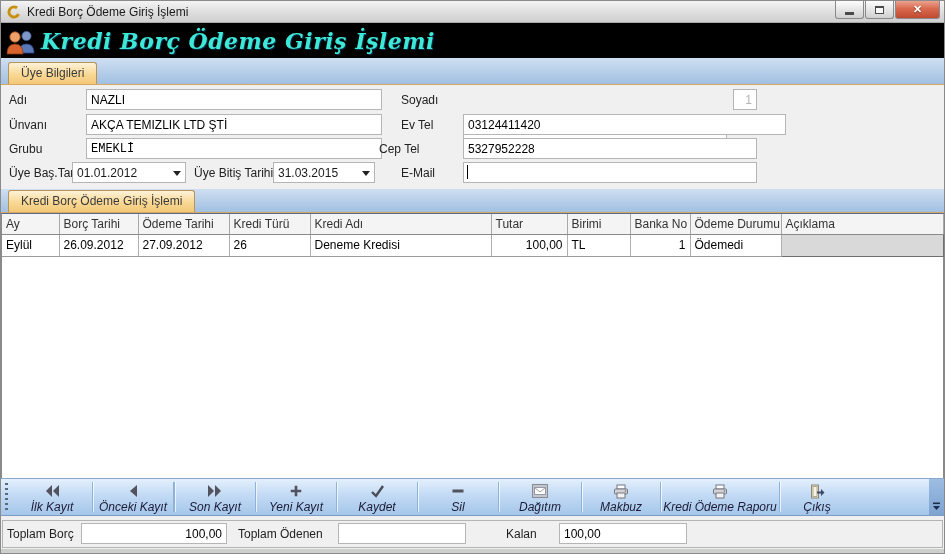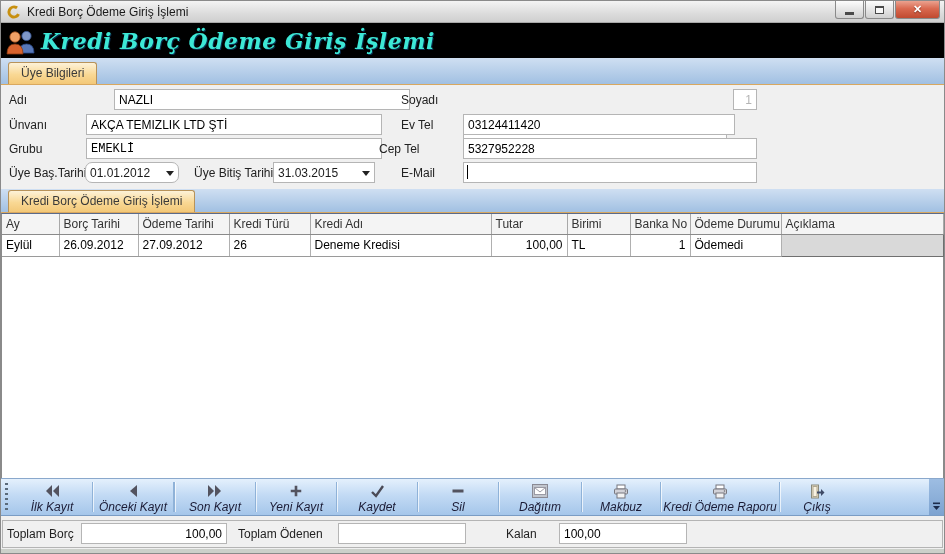--- a/index.html
+++ b/index.html
@@ -124,45 +124,45 @@
   </div>
 
   <div class="tabstrip t1">
     <div class="tab">
       <span>Üye Bilgileri</span>
     </div>
   </div>
 
   <div class="form-area">
     <span class="flabel" style="left:8px; top:8px;">Adı</span>
-    <input class="tbox" style="left: 85px; top: 4px; width: 296px; margin-left: 28px;" value="NAZLI">
+    <input class="tbox" style="left: 85px; top: 4px; width: 296px;" value="NAZLI">
 
     <span class="flabel" style="left:8px; top:33px;">Ünvanı</span>
     <input class="tbox" style="left: 85px; top: 29px; width: 296px;" value="AKÇA TEMIZLIK LTD ŞTİ">
 
     <span class="flabel" style="left:8px; top:57px;">Grubu</span>
     <input class="tbox" style="left: 85px; top: 53px; width: 296px; font-family: Liberation Mono, monospace;" value="EMEKLİ">
 
     <span class="flabel" style="left:8px; top:81px;">Üye Baş.Tarihi</span>
-    <div class="combo" style="left:84px; top:77px; width:94px;border-radius:7px;">
+    <div class="combo" style="left:71px; top:77px; width:114px;">
       <span>01.01.2012</span>
       <span class="arrow"></span>
     </div>
     <span class="flabel" style="left:193px; top:81px;">Üye Bitiş Tarihi</span>
     <div class="combo" style="left:272px; top:77px; width:102px;">
       <span>31.03.2015</span>
       <span class="arrow"></span>
     </div>
 
     <span class="flabel" style="left:400px; top:8px;">Soyadı</span>
     <input class="tbox" style="left: 462px; top: 4px; width: 264px; margin-top: 43px;" value="YILDIZ">
     <input class="tbox small-num" style="left: 732px; top: 4px; width: 24px;" readonly="" value="1">
 
     <span class="flabel" style="left:400px; top:33px;">Ev Tel</span>
-    <input class="tbox" style="left: 462px; top: 29px; width: 272px;" value="03124411420">
+    <input class="tbox" style="left: 462px; top: 29px; width: 323px;" value="03124411420">
 
     <span class="flabel" style="left:378px; top:57px;">Cep Tel</span>
     <input class="tbox" style="left: 462px; top: 53px; width: 294px;" value="5327952228">
 
     <span class="flabel" style="left:400px; top:81px;">E-Mail</span>
     <input class="tbox" style="left: 462px; top: 77px; width: 294px;" value="">
     <div class="caret" style="left:466px; top:80px;"></div>
   </div>
 
   <div class="tabstrip t2">

